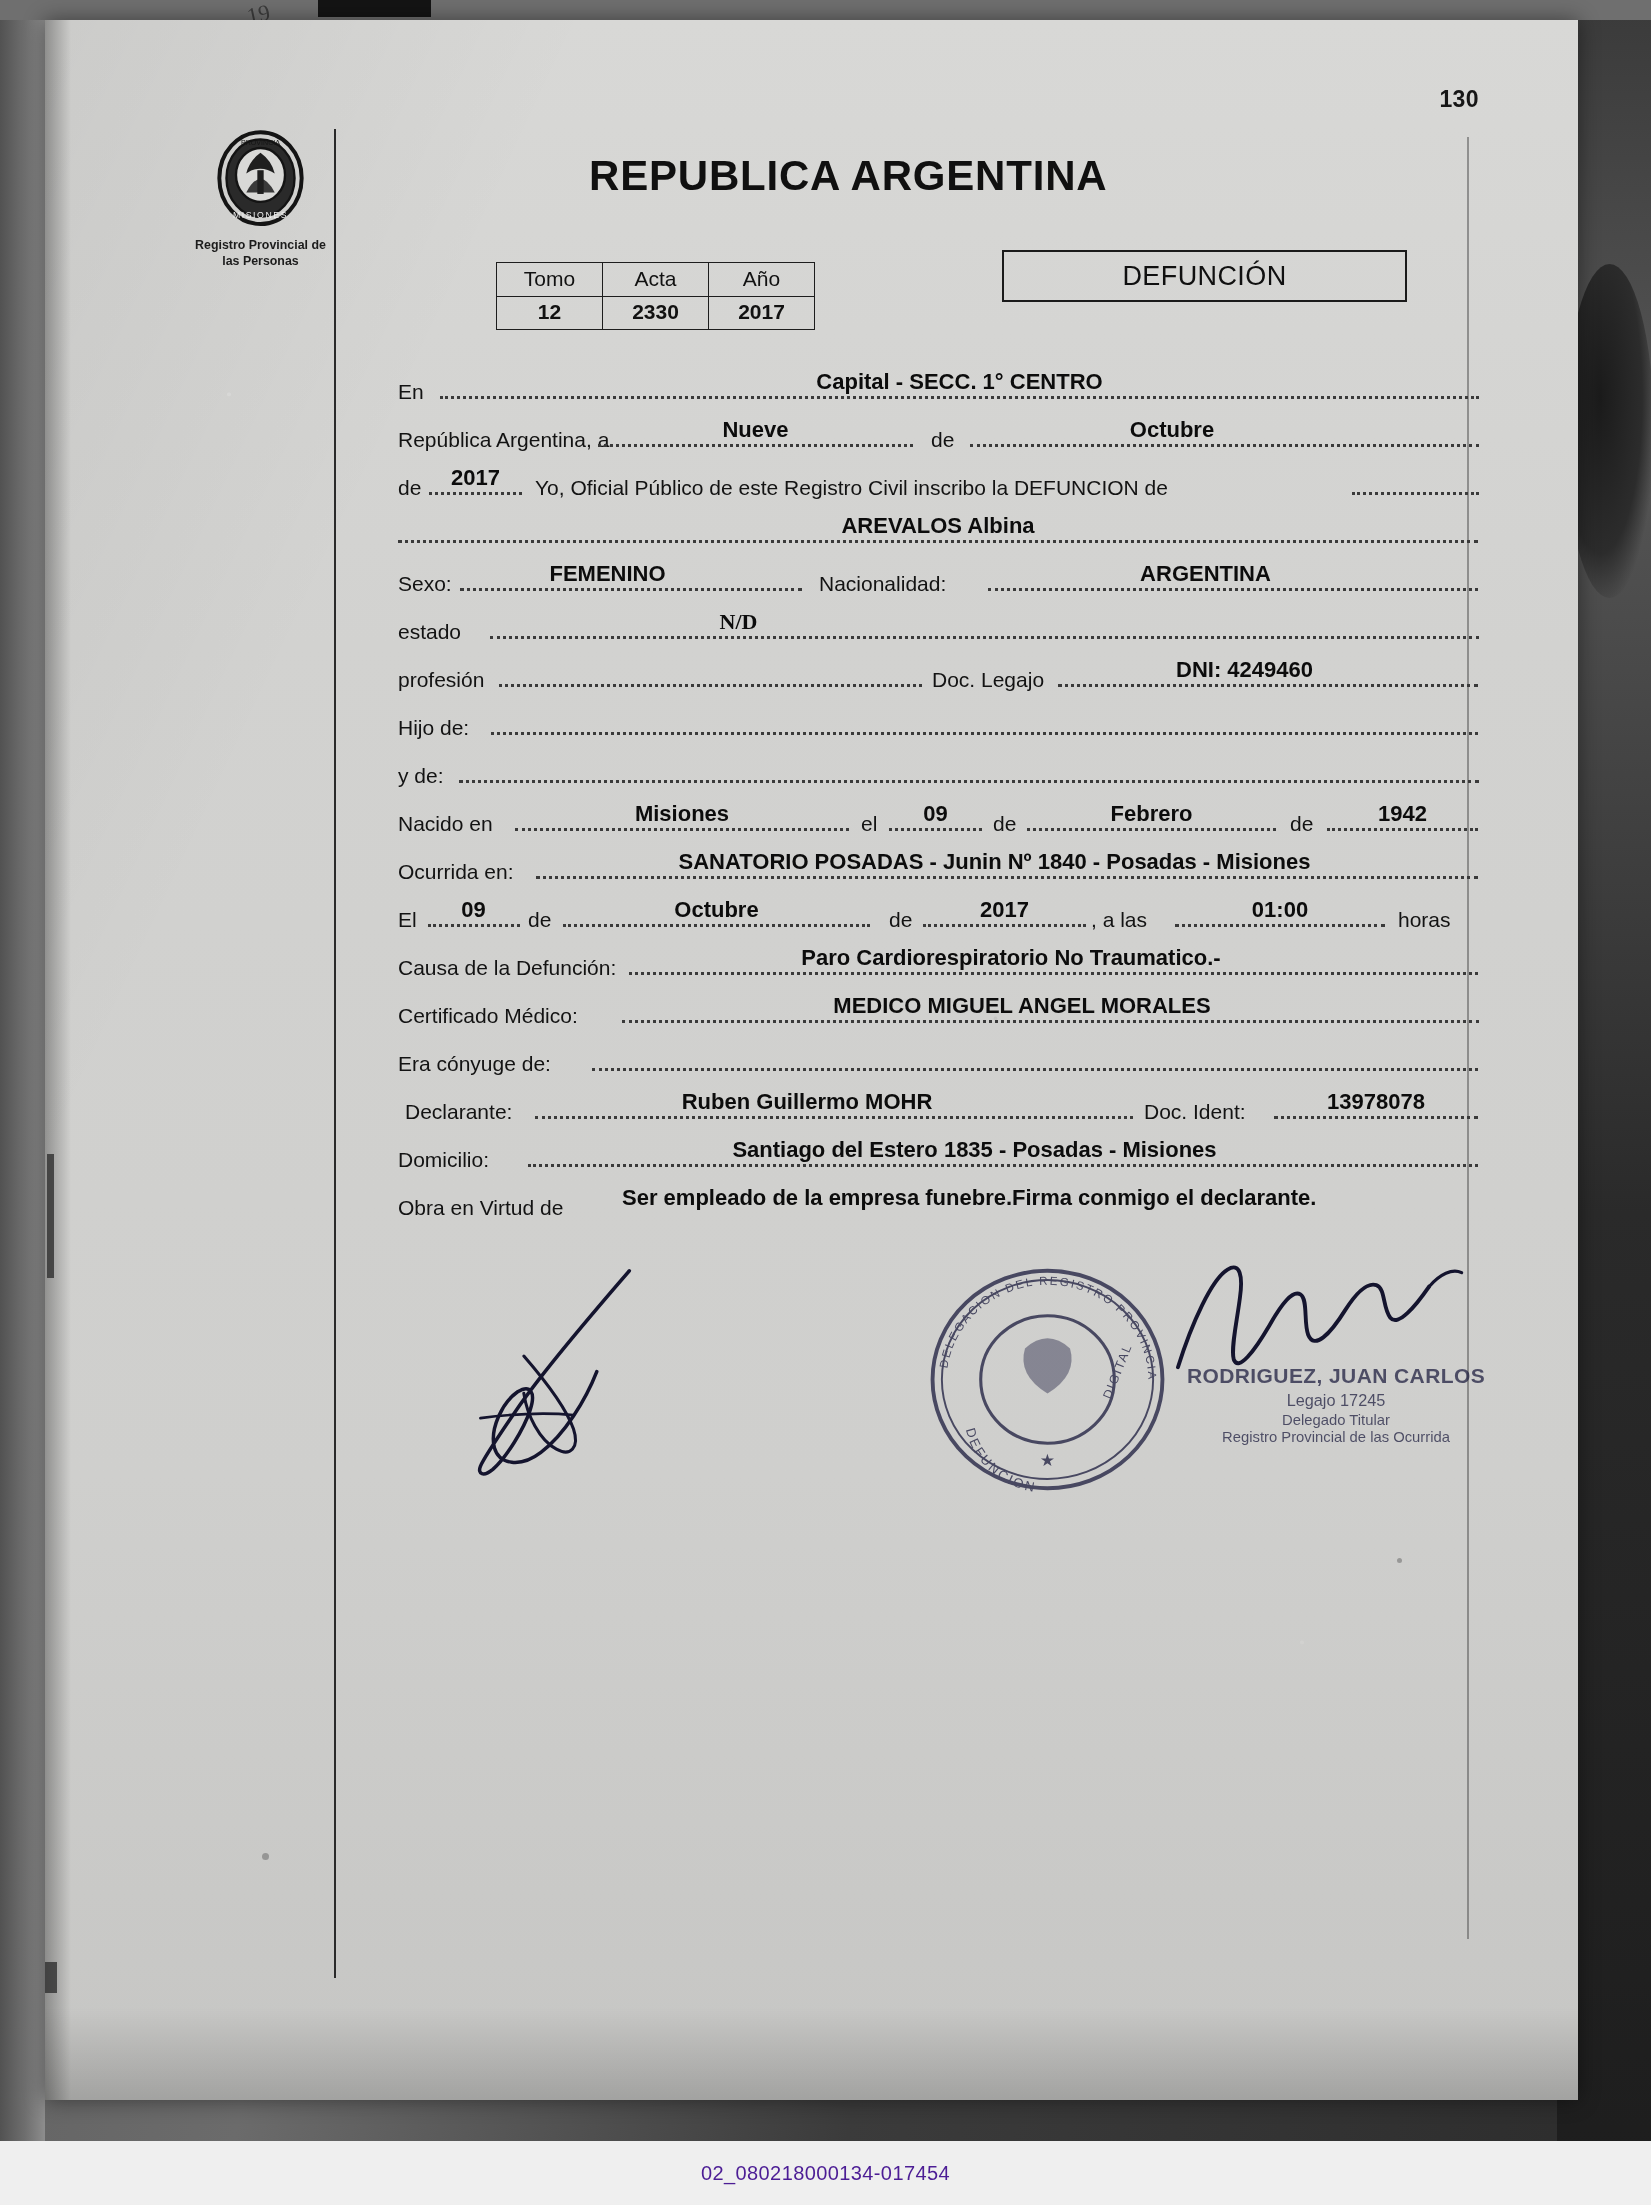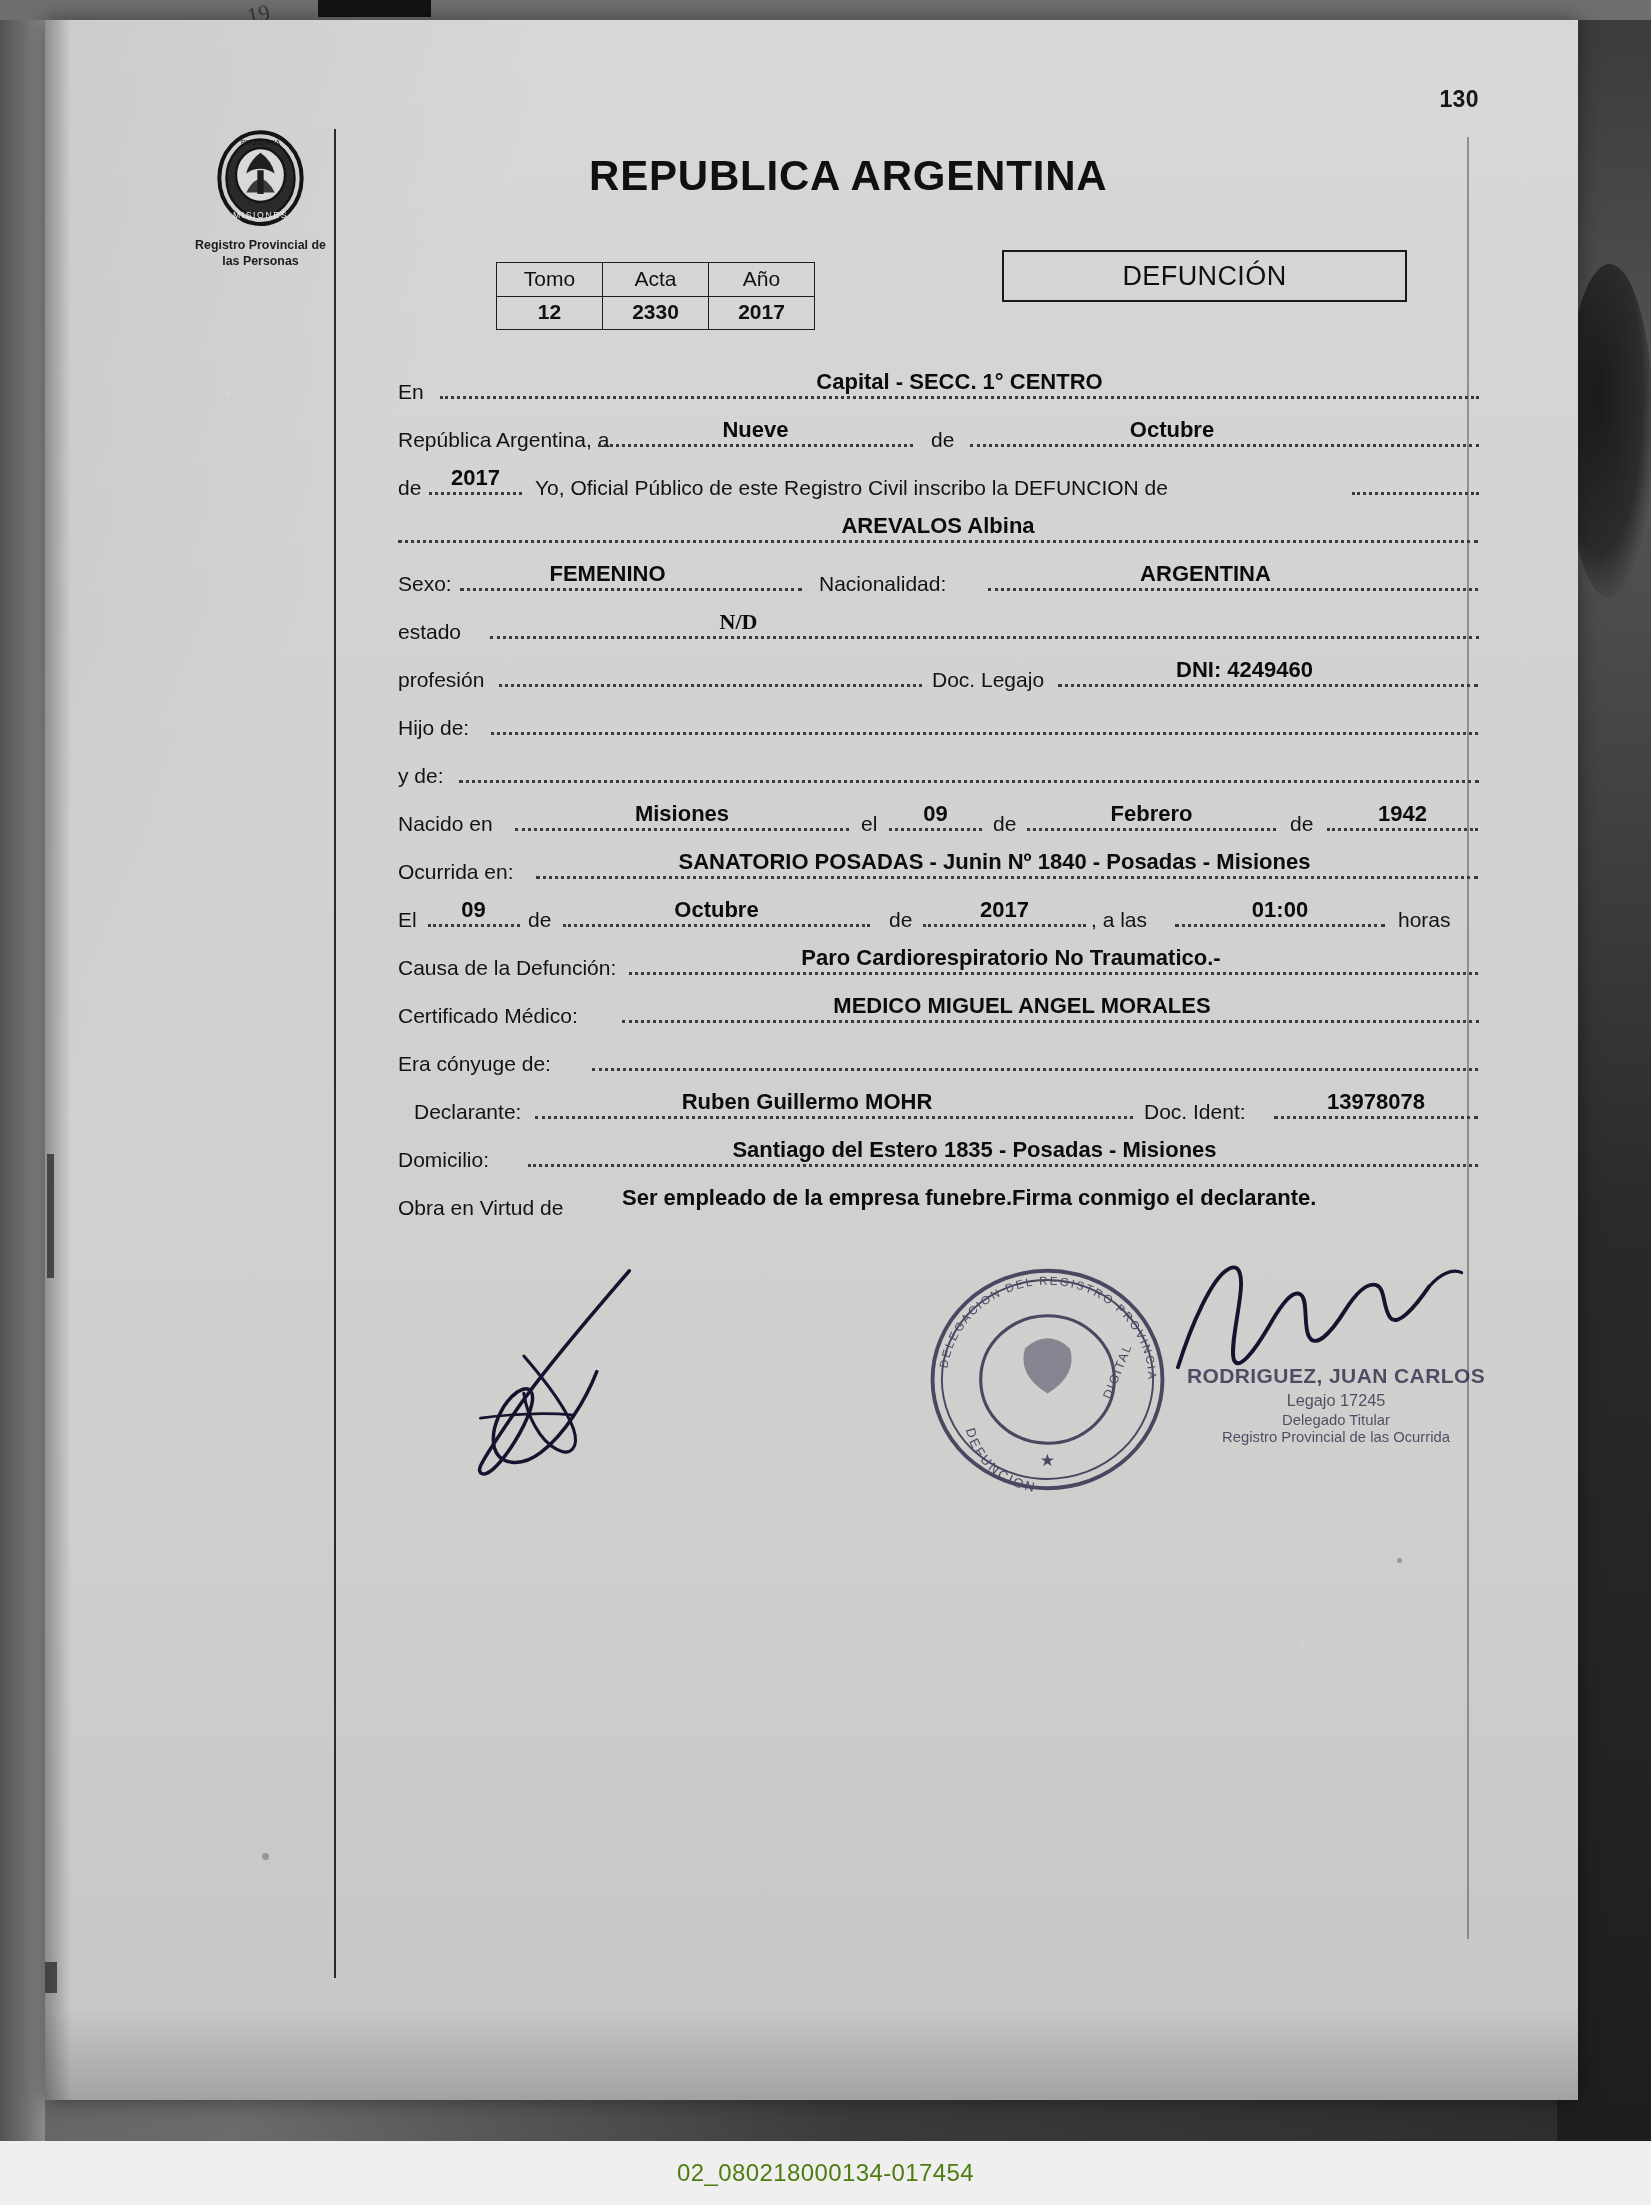--- a/index.html
+++ b/index.html
@@ -244,22 +244,22 @@
   .footer-bar {
     position: absolute;
     left: 0; bottom: 0;
     width: 1651px; height: 64px;
     background: #efefef;
     display: flex;
     align-items: center;
     justify-content: center;
   }
   .footer-bar span {
-    font-size: 24px;
-    color: #4d7c0f;
+    font-size: 20px;
+    color: #4c1d95;
     letter-spacing: 0.4px;
   }
 
   .speck {
     position: absolute;
     background: #6b6b6b;
     border-radius: 50%;
     opacity: .55;
   }
 </style>
@@ -440,21 +440,21 @@
       <span class="val" style="left:224px; width:800px;">MEDICO MIGUEL ANGEL MORALES</span>
     </div>
 
     <div class="row">
       <span class="lbl" style="left:0px;">Era cónyuge de:</span>
       <span class="dots" style="left:194px; width:886px;"></span>
       <span class="val" style="left:194px; width:886px;"></span>
     </div>
 
     <div class="row">
-      <span class="lbl" style="left:16px;margin-top:44px;">Declarante:</span>
+      <span class="lbl" style="left:7px;margin-top:44px;">Declarante:</span>
       <span class="dots" style="left:137px; width:598px;"></span>
       <span class="val" style="left:137px; width:544px;">Ruben Guillermo MOHR</span>
       <span class="lbl" style="left:746px;">Doc. Ident:</span>
       <span class="dots" style="left:876px; width:204px;"></span>
       <span class="val" style="left:876px; width:204px;">13978078</span>
     </div>
 
     <div class="row">
       <span class="lbl" style="left:0px;">Domicilio:</span>
       <span class="dots" style="left:130px; width:950px;"></span>

